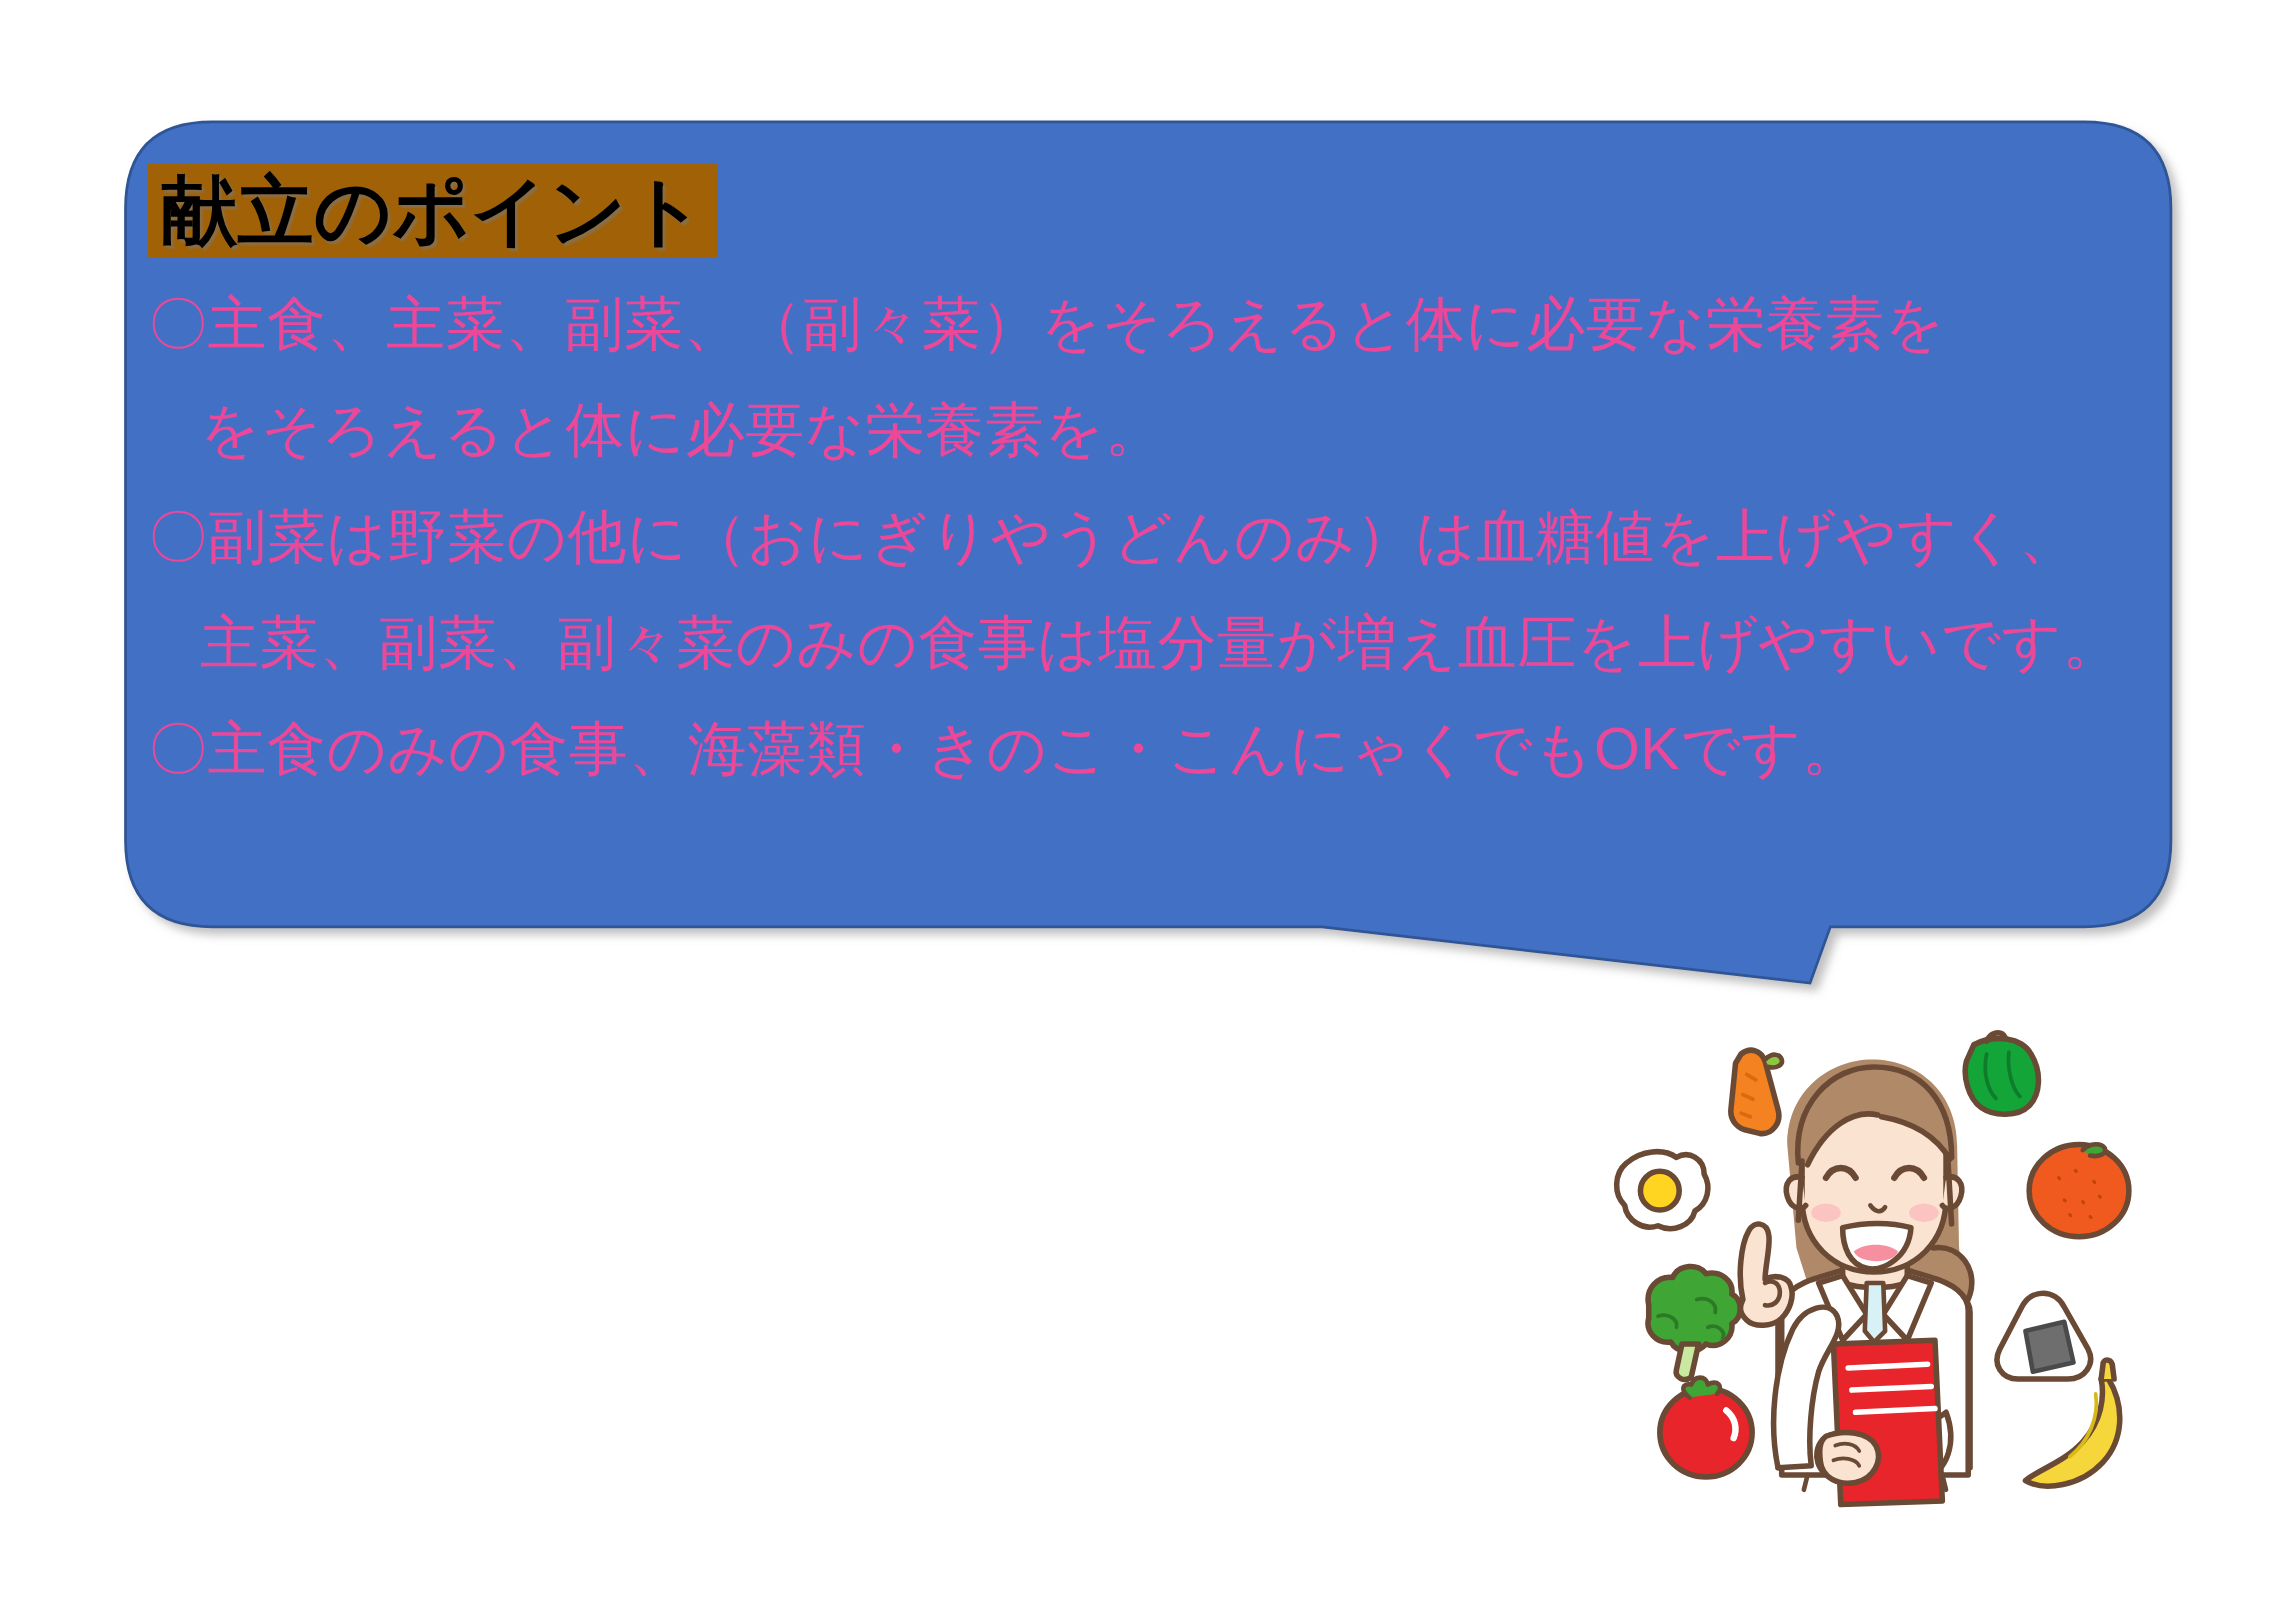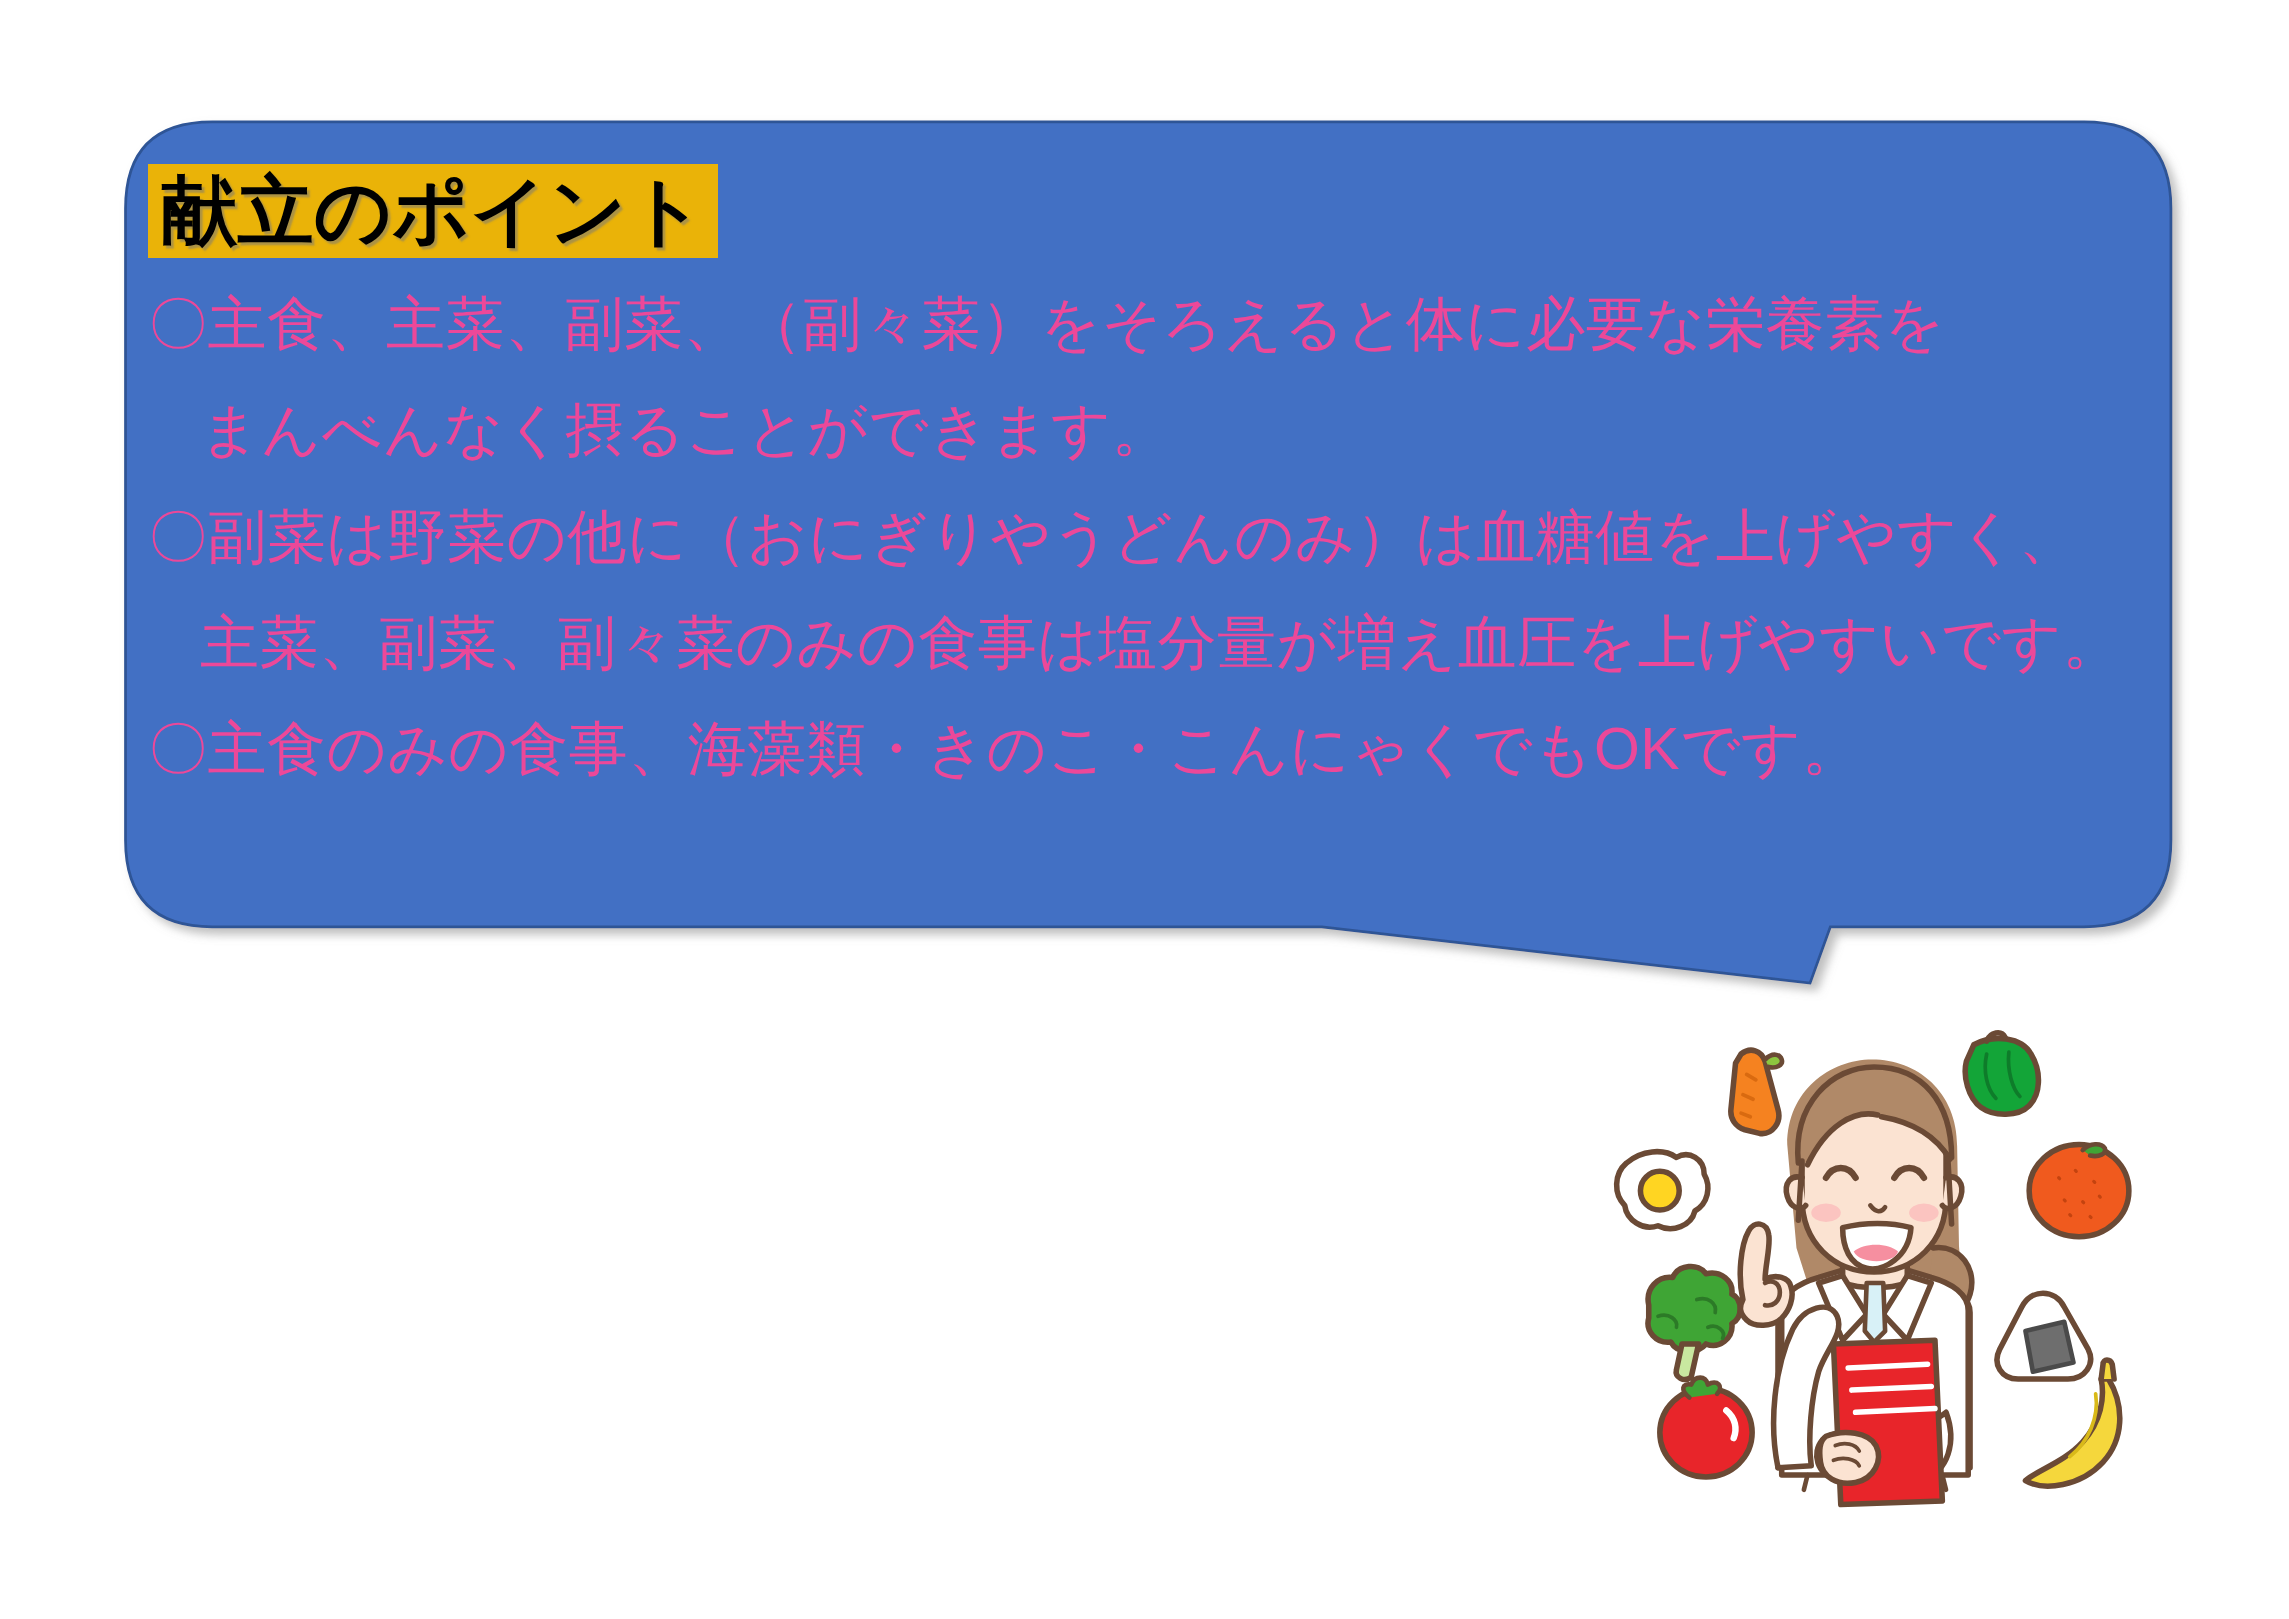--- a/index.html
+++ b/index.html
@@ -35,21 +35,21 @@
   
   #bubble-content {
     position: absolute;
     left: 148px;
     top: 164px;
     width: 2021px;
   }
 
   #bubble-title {
     display: inline-block;
-    background: #eab308;
+    background: #a16207;
     color: #000000;
     font-size: 76px;
     line-height: 1.12;
     font-weight: 700;
     letter-spacing: 0.5px;
     padding: 3.7px 13px 5.5px 13px;
     margin: 0 0 13px 0;
     text-shadow: 2.8px 2.8px 1.8px rgba(120,120,120,0.55);
     white-space: nowrap;
   }
@@ -107,21 +107,21 @@
              L 230 1004
              Q 136 1004 136 910
              L 136 226
              Q 136 132 230 132 Z" fill="#4270C4" stroke="#2F5496" stroke-width="3"></path>
   </svg>
 
   <div id="bubble-content">
     <div id="bubble-title">献立のポイント</div>
     <div id="bubble-lines">
       <div class="bubble-line">〇主食、主菜、副菜、（副々菜）をそろえると体に必要な栄養素を</div>
-      <div class="bubble-line indent">まんべんなく摂ることができます。</div>
+      <div class="bubble-line indent">をそろえると体に必要な栄養素を。</div>
       <div class="bubble-line">〇副菜は野菜の他に（おにぎりやうどんのみ）は血糖値を上げやすく、</div>
       <div class="bubble-line indent">主菜、副菜、副々菜のみの食事は塩分量が増え血圧を上げやすいです。</div>
       <div class="bubble-line">〇主食のみの食事、海藻類・きのこ・こんにゃくでもOKです。</div>
     </div>
   </div>
 </div>
 
 <div id="illustration">
   <svg viewBox="0 0 720 600" xmlns="http://www.w3.org/2000/svg">
     <g fill="none" stroke="#6B4A35" stroke-width="6" stroke-linecap="round" stroke-linejoin="round">

